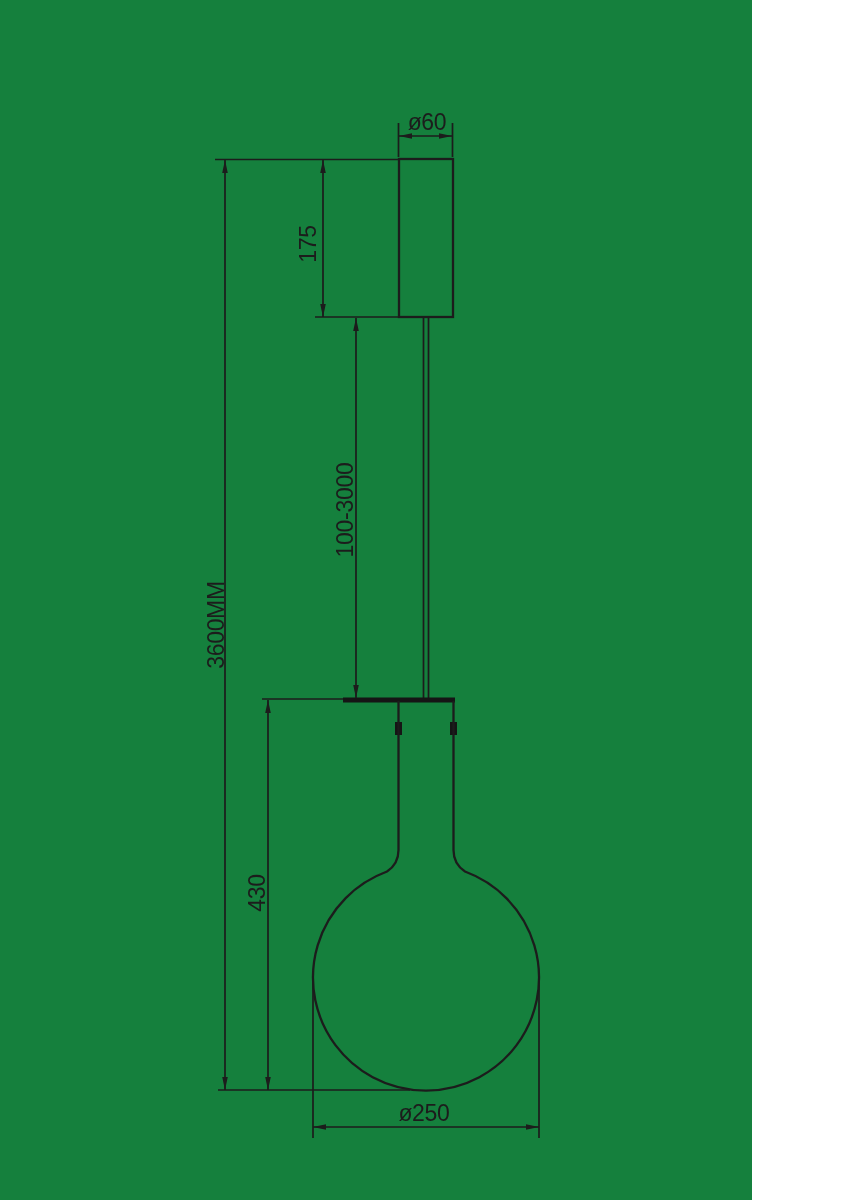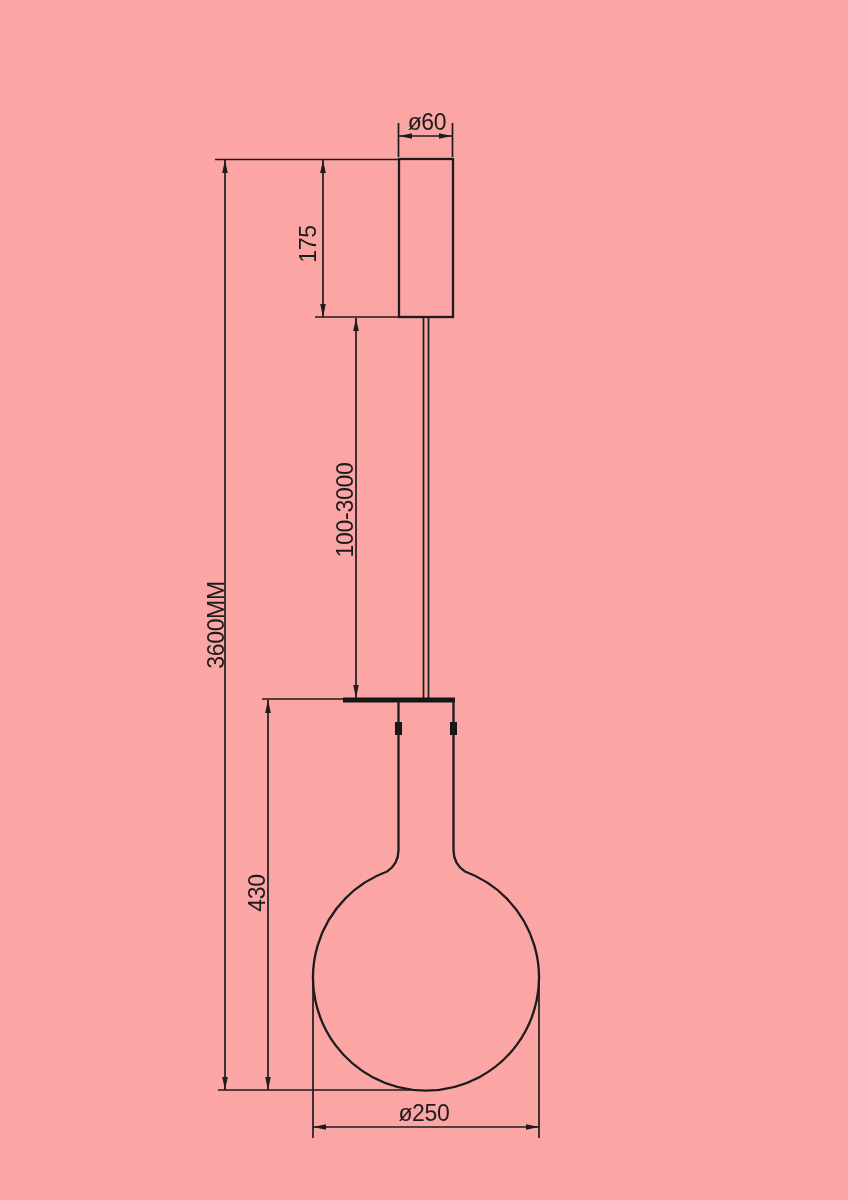--- a/index.html
+++ b/index.html
@@ -2,23 +2,23 @@
 <html><head>
 <meta charset="utf-8">
 <style>
   html, body {
     margin: 0;
     padding: 0;
     background: #ffffff;
   }
   .stage {
     position: relative;
-    width: 848px;
+    width: 752px;
     height: 1200px;
-    background: #fca5a5;
+    background: #15803d;
     overflow: hidden;
   }
   svg {
     position: absolute;
     inset: 0;
     display: block;
   }
   .ln {
     stroke: #1c1c1c;
     stroke-width: 2.3;

